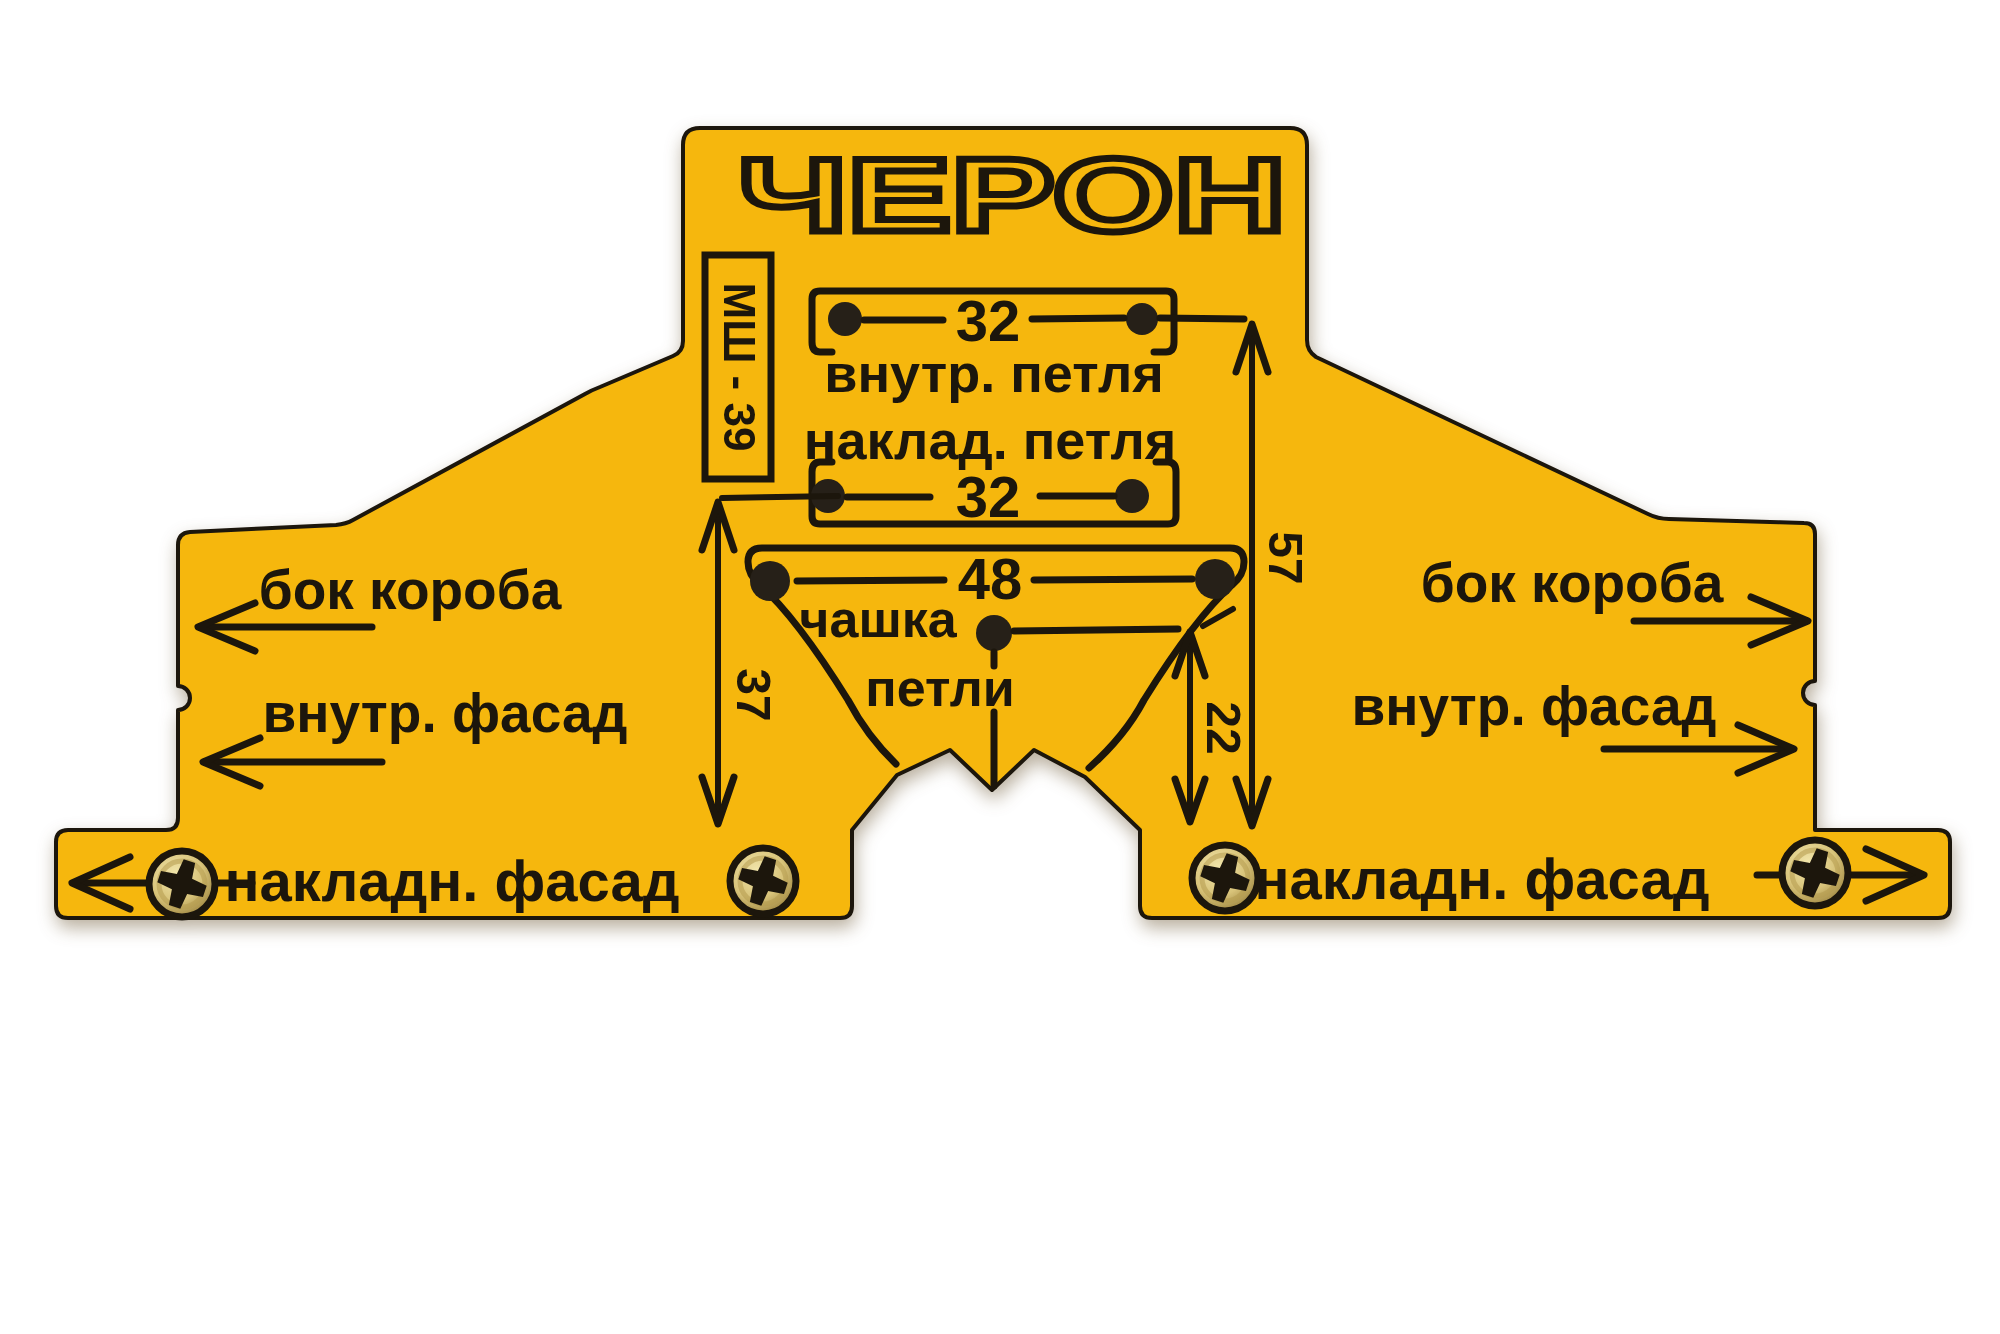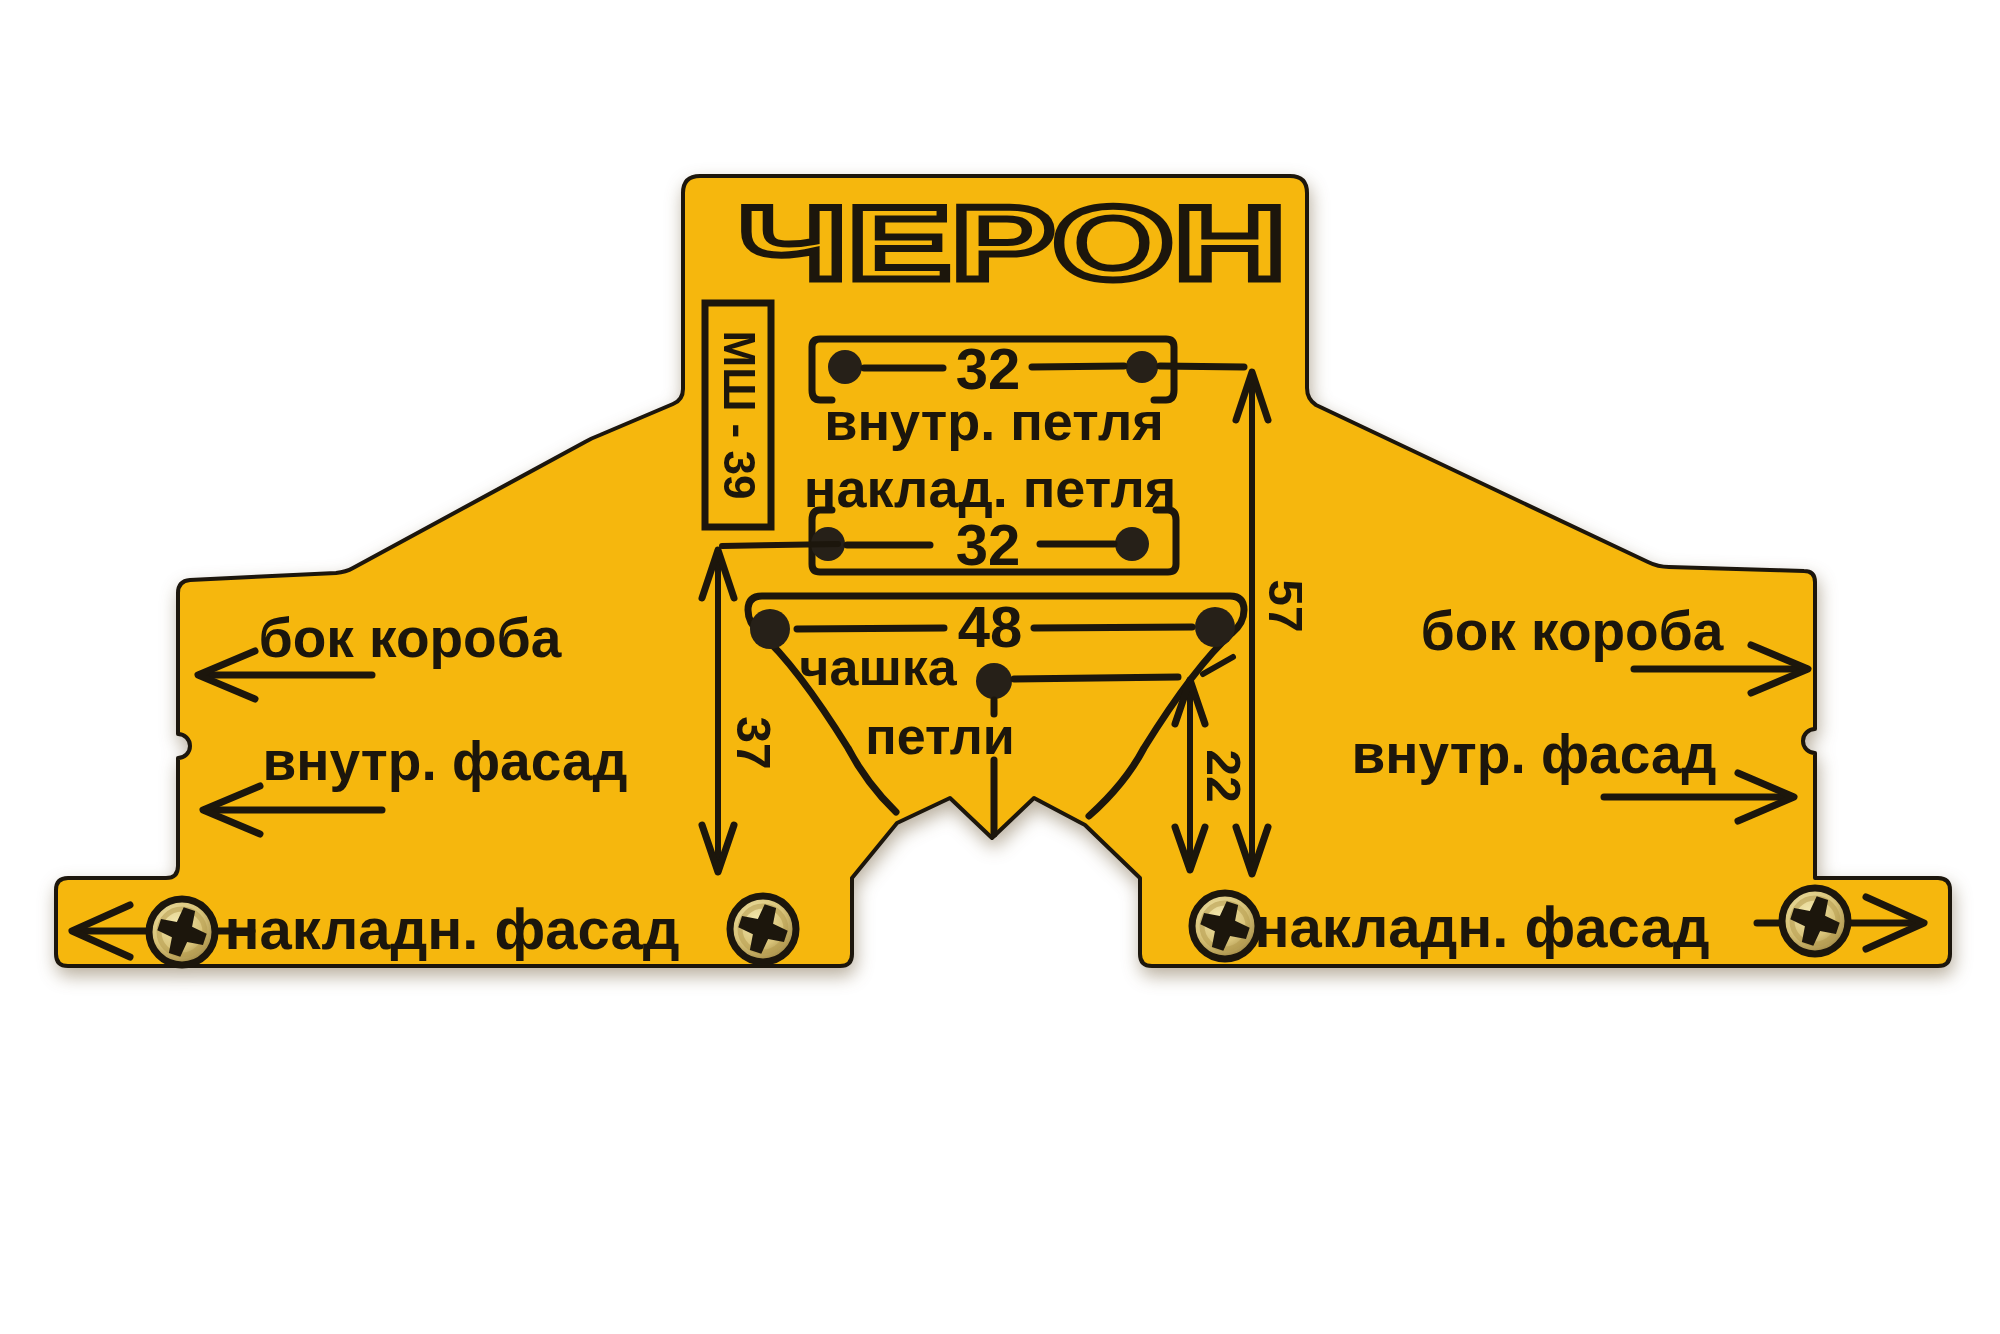--- a/index.html
+++ b/index.html
@@ -7,21 +7,20 @@
     padding: 0;
     background: #ffffff;
   }
   #stage {
     position: relative;
     width: 2000px;
     height: 1096px;
     background: #ffffff;
     overflow: hidden;
     font-family: "Liberation Sans", sans-serif;
-    margin-top: 48px;
   }
   svg { display: block; }
   .plate { filter: drop-shadow(2px 8px 9px rgba(70,45,0,0.38)); }
   .ink-line   { stroke: #1C160C; stroke-width: 7; fill: none; stroke-linecap: round; }
   .ink-thin   { stroke: #1C160C; stroke-width: 6; fill: none; stroke-linecap: round; }
   .chev       { stroke: #1C160C; stroke-width: 7; fill: none; stroke-linecap: round; stroke-linejoin: round; }
   .hole       { fill: #262018; }
   .lbl {
     font-family: "Liberation Sans", sans-serif;
     font-weight: bold;

